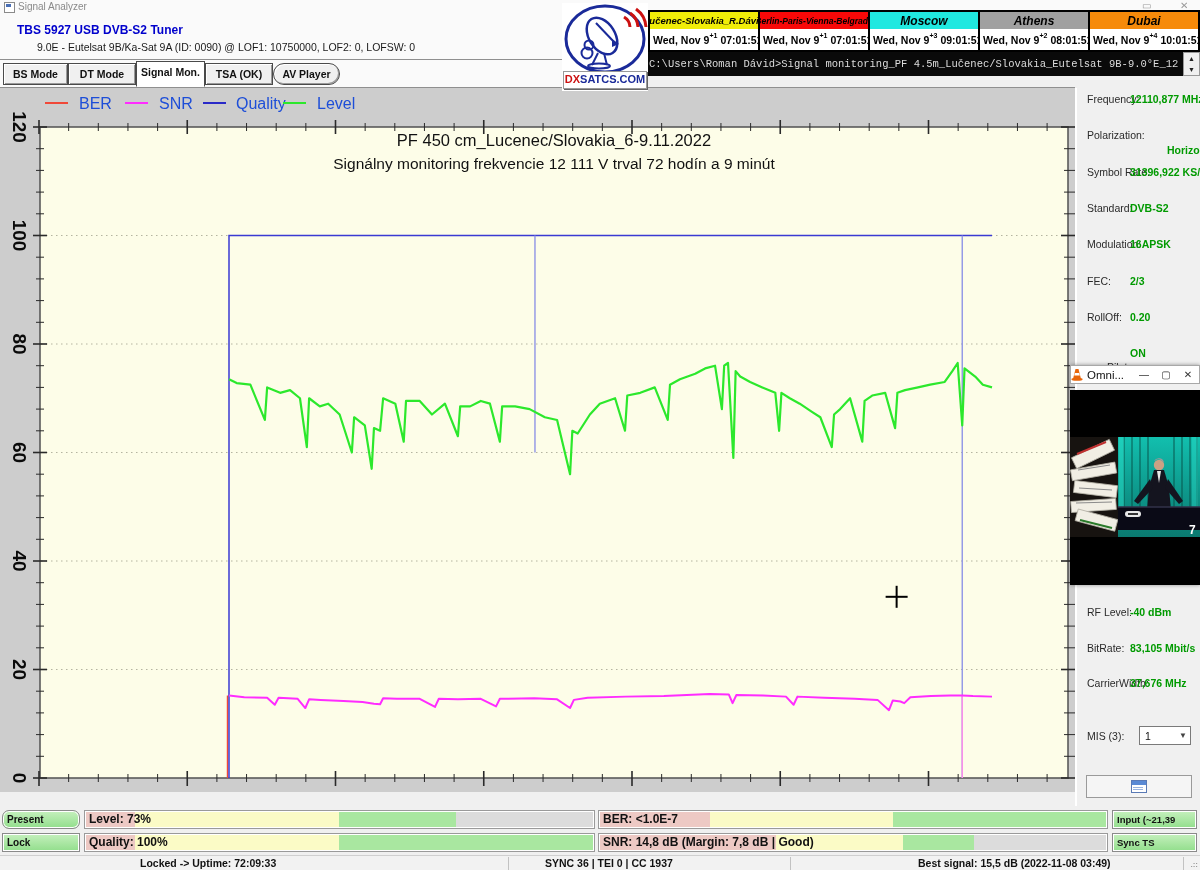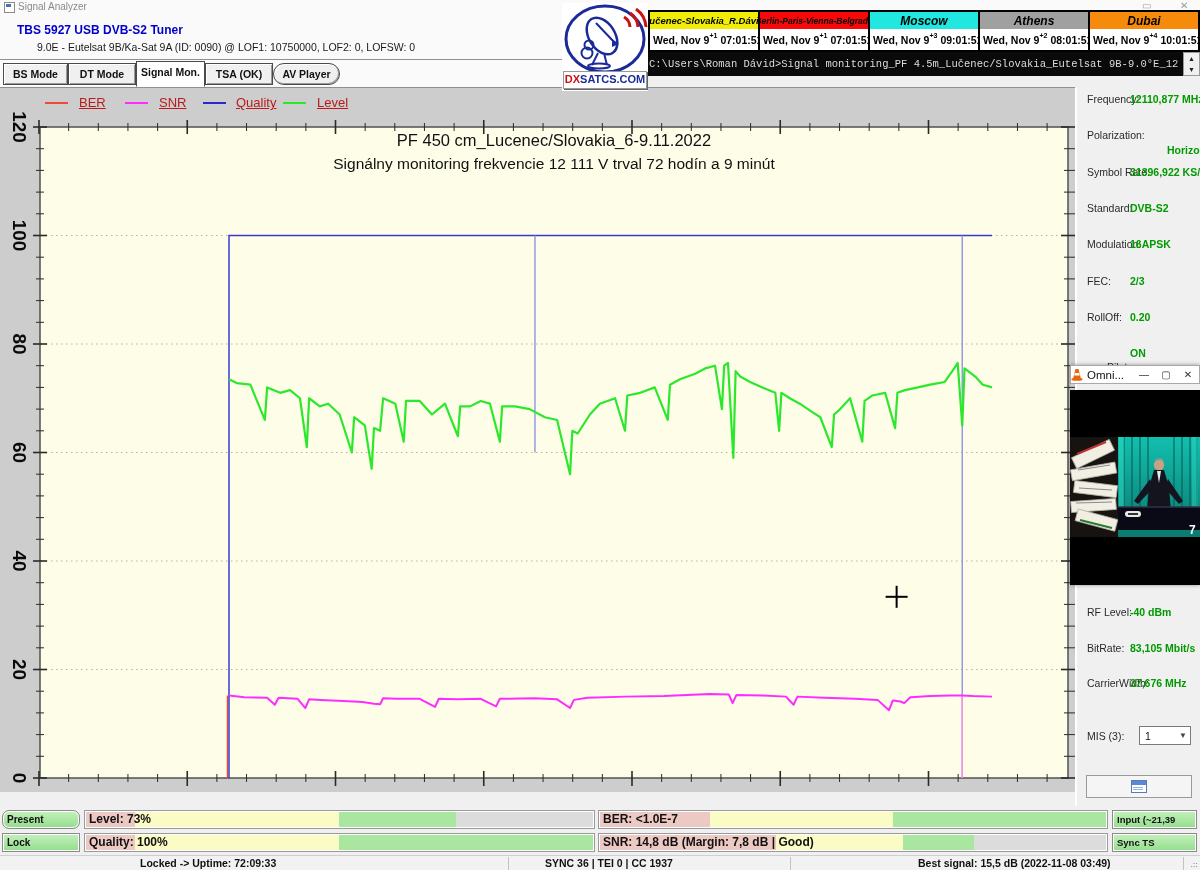--- a/index.html
+++ b/index.html
@@ -41,21 +41,21 @@
   .clock-time{text-align:right;}
 
   
   #console{left:645px;top:52px;width:538px;height:24px;background:#0a0a0a;color:#dcdcdc;font-family:"Liberation Mono",monospace;font-size:10.5px;line-height:24px;white-space:nowrap;overflow:hidden;padding-left:4px;box-sizing:border-box;z-index:3;}
   #console-scroll{left:1183px;top:52px;width:17px;height:24px;background:#f0f0f0;border:1px solid #999;box-sizing:border-box;z-index:3;display:flex;flex-direction:column;justify-content:space-between;}
   .scroll-arrow{height:11px;font-size:7px;text-align:center;line-height:11px;color:#222;cursor:default;}
 
   
   #chart-widget{left:0;top:88px;width:1075px;height:704px;background:#cdcdcd;}
   .legend-line{position:absolute;top:14px;width:23px;height:2px;}
-  .legend-label{position:absolute;top:7px;font-size:13px;color:#b91c1c;text-decoration:underline;}
+  .legend-label{position:absolute;top:7px;font-size:16px;color:#1d4ed8;}
   #chart-svg{position:absolute;left:0;top:0;}
 
   
   #right-panel{left:1075px;top:88px;width:125px;height:718px;background:#f0f0f0;border-left:2px solid #fff;box-sizing:border-box;}
   .info-label{position:absolute;left:10px;font-size:10.5px;color:#2a2a2a;}
   .info-value{position:absolute;left:53px;font-size:10.5px;font-weight:bold;color:#009a00;white-space:nowrap;}
   #mis-label{left:10px;top:642px;font-size:10.5px;color:#2a2a2a;}
   #mis-combo{left:62px;top:638px;width:52px;height:19px;background:#fff;border:1px solid #7a7a7a;box-sizing:border-box;font-size:10.5px;display:flex;align-items:center;}
   #mis-value{flex:1;padding-left:5px;color:#111;}
   #mis-arrow{width:14px;text-align:center;font-size:8px;color:#444;}

